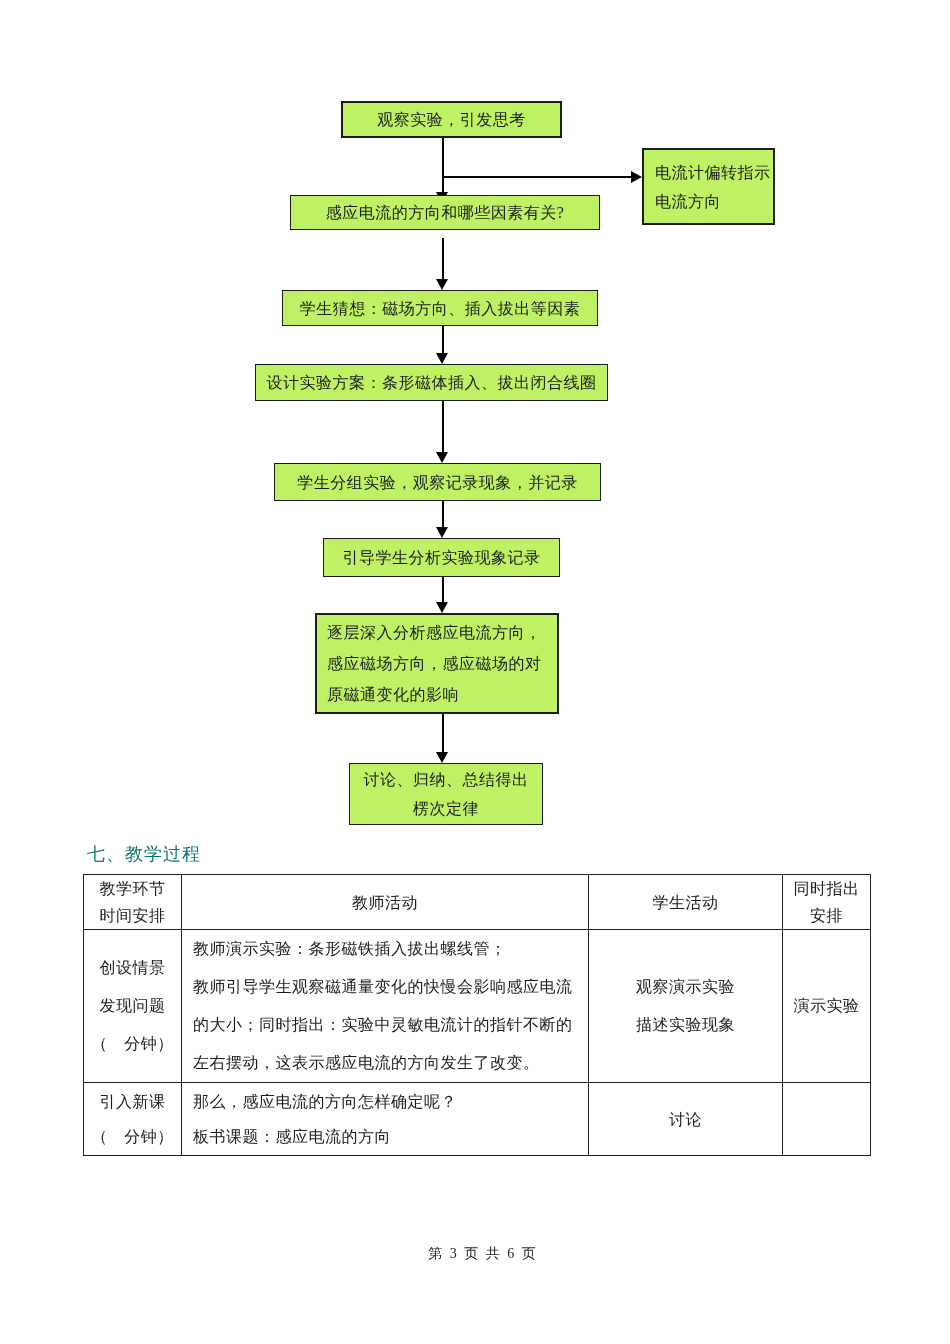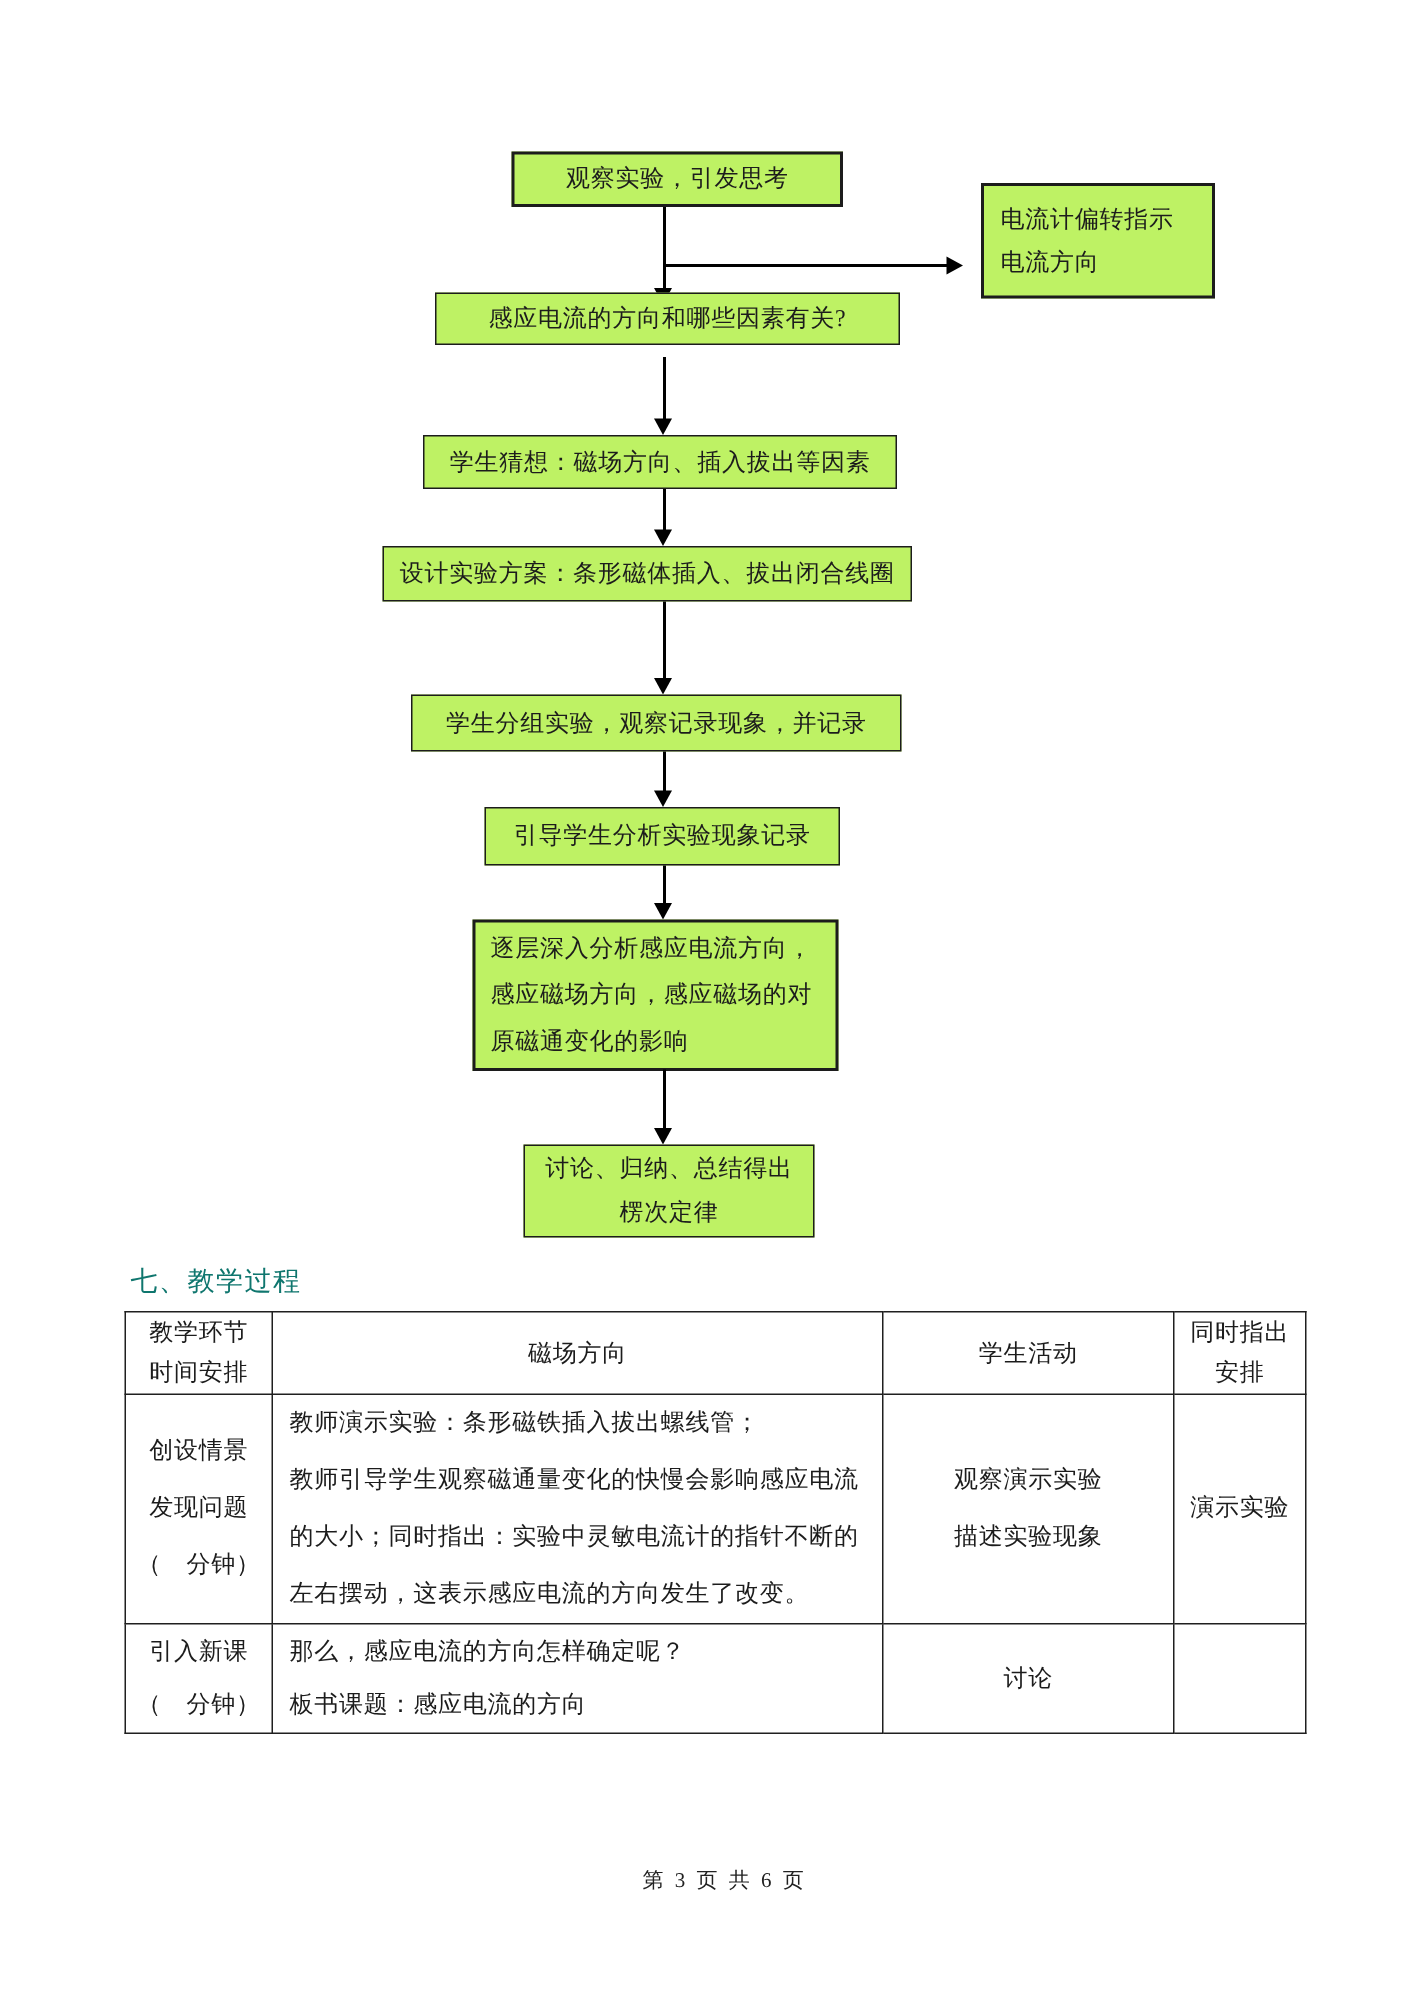--- a/index.html
+++ b/index.html
@@ -25,21 +25,21 @@
     font-size: 16px;
     letter-spacing: 0.5px;
     white-space: pre-line;
     text-align: center;
     line-height: 29px;
   }
   .fc-box.thick { border-width: 2px; }
   .fc-box.left-align { justify-content: flex-start; text-align: left; }
 
   #node-observe   { left: 341px; top: 101px; width: 221px; height: 37px; }
-  #node-galvano   { left: 642px; top: 122px; width: 156px; height: 77px; padding-left: 11px; margin-left: 12px; }
+  #node-galvano   { left: 642px; top: 148px; width: 133px; height: 77px; padding-left: 11px; }
   #node-question  { left: 290px; top: 195px; width: 310px; height: 35px; }
   #node-guess     { left: 282px; top: 290px; width: 316px; height: 36px; }
   #node-design    { left: 255px; top: 364px; width: 353px; height: 37px; }
   #node-experiment{ left: 274px; top: 463px; width: 327px; height: 38px; }
   #node-guide     { left: 323px; top: 538px; width: 237px; height: 39px; }
   #node-analyze   { left: 315px; top: 613px; width: 244px; height: 101px; padding-left: 10px; line-height: 31px; }
   #node-conclude  { left: 349px; top: 763px; width: 194px; height: 62px; }
 
   .vline { position: absolute; width: 2px; background: #000; left: 442px; }
   .hline { position: absolute; height: 2px; background: #000; }
@@ -176,21 +176,21 @@
     <colgroup>
       <col style="width:98px">
         <col style="width:407px">
         <col style="width:194px">
         <col style="width:88px">
     </colgroup>
     <tbody>
         <tr>
       <th>教学环节
 时间安排</th>
-      <th>磁场方向</th>
+      <th>教师活动</th>
       <th>学生活动</th>
       <th>同时指出
 安排</th>
     </tr>
     <tr class="row-1">
       <td class="c-center">创设情景
 发现问题
 （　分钟）</td>
       <td class="c-left">教师演示实验：条形磁铁插入拔出螺线管；
 教师引导学生观察磁通量变化的快慢会影响感应电流

